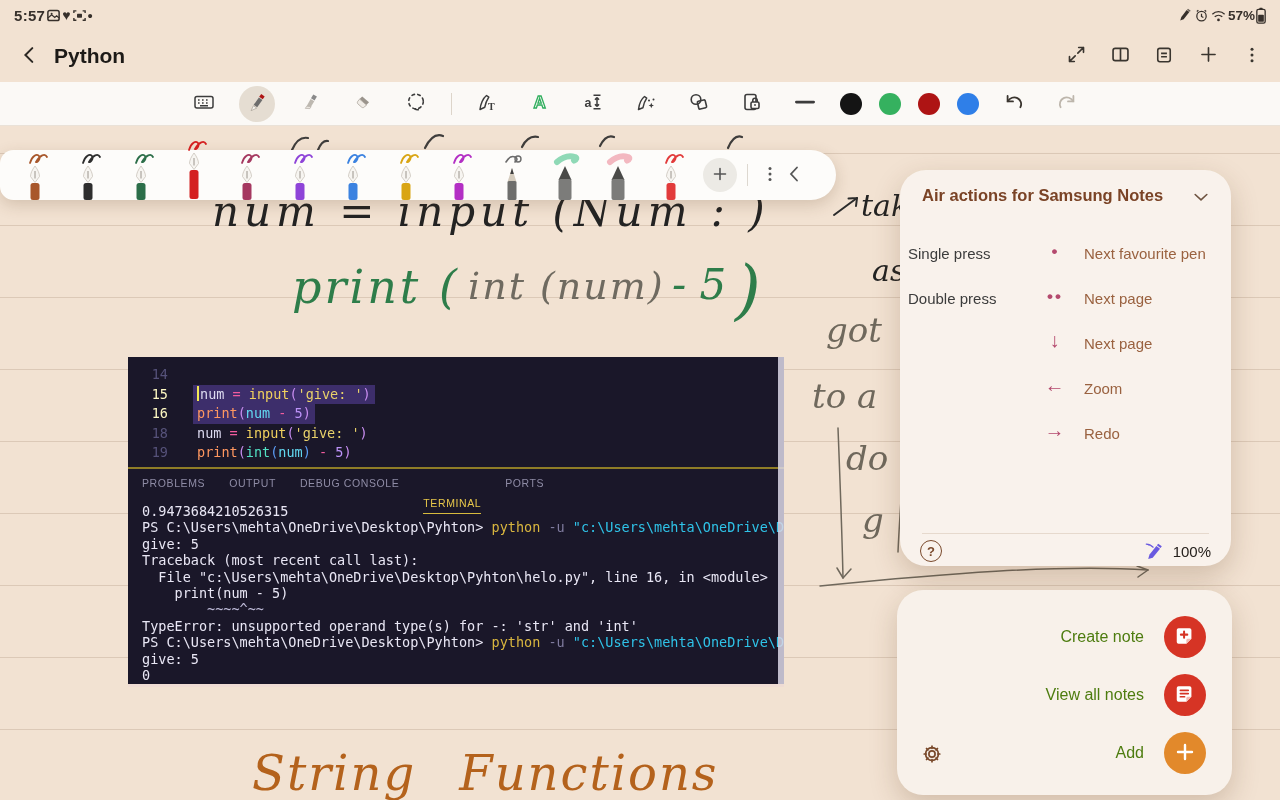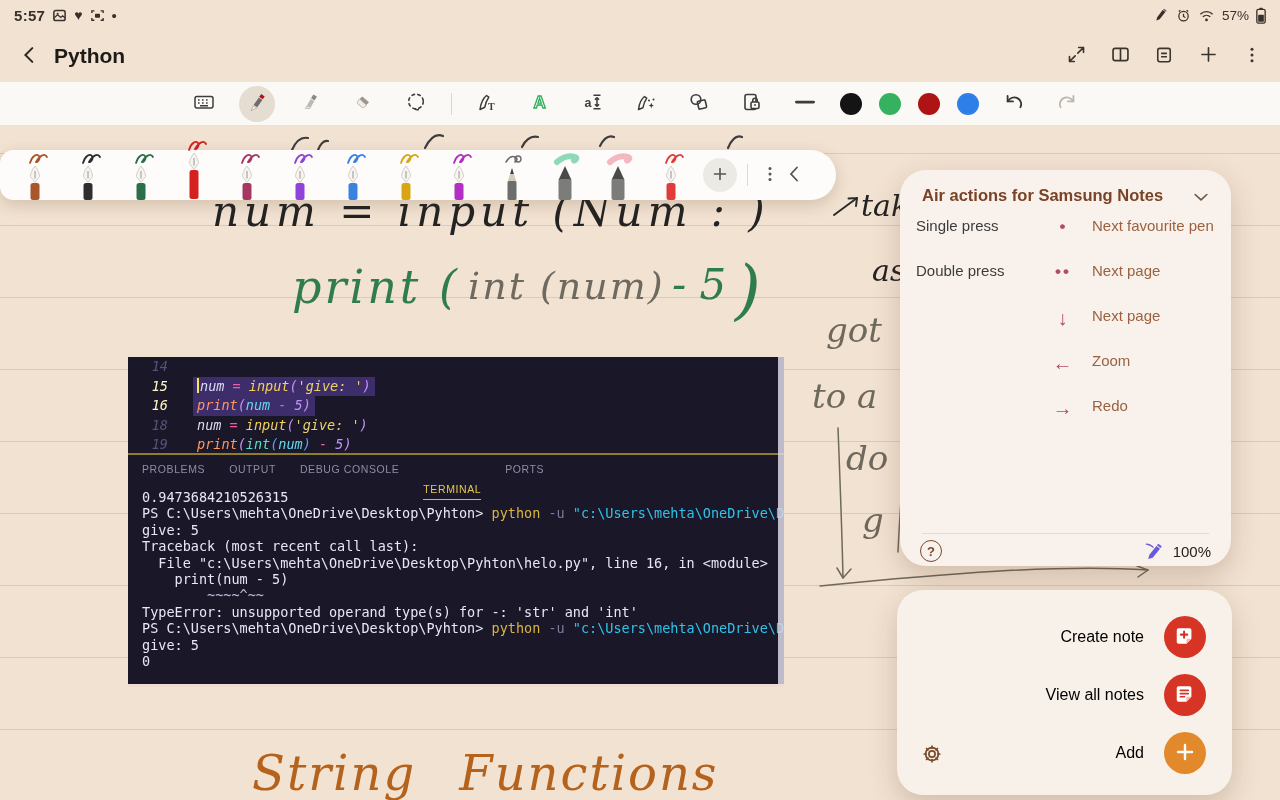--- a/index.html
+++ b/index.html
@@ -5,23 +5,23 @@
   * { margin:0; padding:0; box-sizing:border-box; }
   html,body { width:1280px; height:800px; }
   body { position:relative; overflow:hidden; background:#f2e2d2;
          font-family:"Liberation Sans", sans-serif; color:#222; }
   button { background:none; border:none; cursor:pointer; font-family:inherit; }
 
   
   .status-bar { position:absolute; top:0; left:0; right:0; height:30px;
     display:flex; justify-content:space-between; align-items:center;
     padding:0 14px; color:#37302b; }
-  .sb-left, .sb-right { display:flex; align-items:center; gap:7px; }
+  .sb-left, .sb-right { display:flex; align-items:center; gap:1px; }
   .sb-time { font-size:15px; font-weight:700; letter-spacing:.3px; }
-  .sb-pct { font-size:13.5px; font-weight:400; }
+  .sb-pct { font-size:13.5px; font-weight:700; }
   .sb-ic { display:flex; align-items:center; }
 
   
   .title-bar { position:absolute; top:30px; left:0; right:0; height:52px;
     display:flex; align-items:center; }
   .back-btn { margin-left:14px; width:32px; height:32px; display:flex;
     align-items:center; justify-content:center; }
   .note-title { font-size:21px; font-weight:700; color:#1d1a17; margin-left:8px; }
   .tb-right { position:absolute; right:16px; top:0; height:52px;
     display:flex; align-items:center; gap:20px; }
@@ -46,21 +46,21 @@
   .hw { font-family:"DejaVu Serif", serif; font-style:italic; }
 
   
   .vscode { position:absolute; left:128px; top:357px; width:656px; height:330px;
     background:#1a1729; z-index:2; overflow:hidden;
     font-family:"DejaVu Sans Mono", monospace; }
   .vscode .scroll-strip { position:absolute; right:0; top:0; width:6px; height:100%;
     background:#dcd7e6; opacity:.85; }
   .vscode .bottom-strip { position:absolute; left:0; bottom:0; width:100%; height:3px;
     background:#efdcd4; }
-  .code-area { height:96px; overflow:hidden; padding-top:8px;font-style:italic; }
+  .code-area { height:110px; overflow:hidden; padding-top:16px; }
   .code-row { display:flex; height:19.6px; line-height:19.6px; font-size:13.5px; white-space:pre; }
   .code-row:first-child { margin-top:-8px; }
   .ln { width:40px; flex:none; text-align:right; color:#56527a; }
   .code-text { margin-left:29px; position:relative; }
   .code-row.sel .ln { color:#fef9c3; }
   .code-row.sel .code-text { background:#3d2e6b; box-shadow:-4px 0 0 #3d2e6b,4px 0 0 #3d2e6b; }
   .cursor { display:inline-block; width:2px; height:15px; background:#f2e855;
     vertical-align:-2px; margin-right:1px; }
   .tk-w{color:#dcdaf0}.tk-pink{color:#f25c9e}.tk-yellow{color:#f0d05e}
   .tk-str{color:#e8d16a}.tk-orange{color:#ff9760}.tk-cyan{color:#62d8f1}
@@ -92,42 +92,42 @@
 
   
   .air { position:absolute; left:900px; top:170px; width:331px; height:396px;
     background:#f9f2ec; border-radius:26px; z-index:6;
     box-shadow:0 10px 28px rgba(90,55,25,.22); }
   .air-title { position:absolute; top:16px; left:22px; font-size:16.5px;
     font-weight:700; color:#7a4326; }
   .air-collapse { position:absolute; top:14px; right:16px; width:28px; height:28px;
     display:flex; align-items:center; justify-content:center; }
   .air-rows { position:absolute; top:47px; left:0; right:0; }
-  .air-row { height:45px; display:flex; align-items:flex-start; padding-left:16px; }
+  .air-row { height:45px; display:flex; align-items:flex-end; padding-left:8px; }
   .air-label { width:118px; font-size:15px; color:#3c3c3c; }
   .air-icon { width:58px; text-align:center; color:#b44a6e; font-size:17px;
     font-weight:700; letter-spacing:1px; }
   .air-action { font-size:15px; color:#9a6240; }
   .air-div { position:absolute; left:22px; right:22px; top:363px; height:1px; background:#e6d9cd; }
   .air-footer { position:absolute; left:0; right:0; top:366px; height:30px;
     display:flex; align-items:center; justify-content:space-between; padding:0 20px; }
   .help-btn { width:22px; height:22px; border-radius:50%; border:1.5px solid #7a4a2c;
     color:#7a4a2c; font-size:13px; font-weight:700; display:flex;
     align-items:center; justify-content:center; }
   .air-zoom { display:flex; align-items:center; gap:7px; font-size:15px; color:#26211d; }
 
   
   .notes-panel { position:absolute; left:897px; top:590px; width:335px; height:205px;
     background:#f8f1ea; border-radius:26px; z-index:6;
     box-shadow:0 10px 28px rgba(90,55,25,.22); }
   .np-row { position:absolute; right:26px; height:44px; display:flex;
     align-items:center; gap:20px; }
   .np-row:nth-of-type(1){ top:25px; } .np-row:nth-of-type(2){ top:83px; }
   .np-row:nth-of-type(3){ top:141px; }
-  .np-label { font-size:16px; color:#000000;text-align:center; }
+  .np-label { font-size:16px; color:#4d7c0f;text-align:center; }
   .np-circle { width:42px; height:42px; border-radius:50%; display:flex;
     align-items:center; justify-content:center; padding:0; }
   .np-red { background:#d63425; } .np-orange { background:#e2892b; }
   .np-gear { position:absolute; left:22px; top:152px; width:26px; height:26px;
     display:flex; align-items:center; justify-content:center; }
 </style>
 </head>
 <body>
 
 <div class="status-bar">

